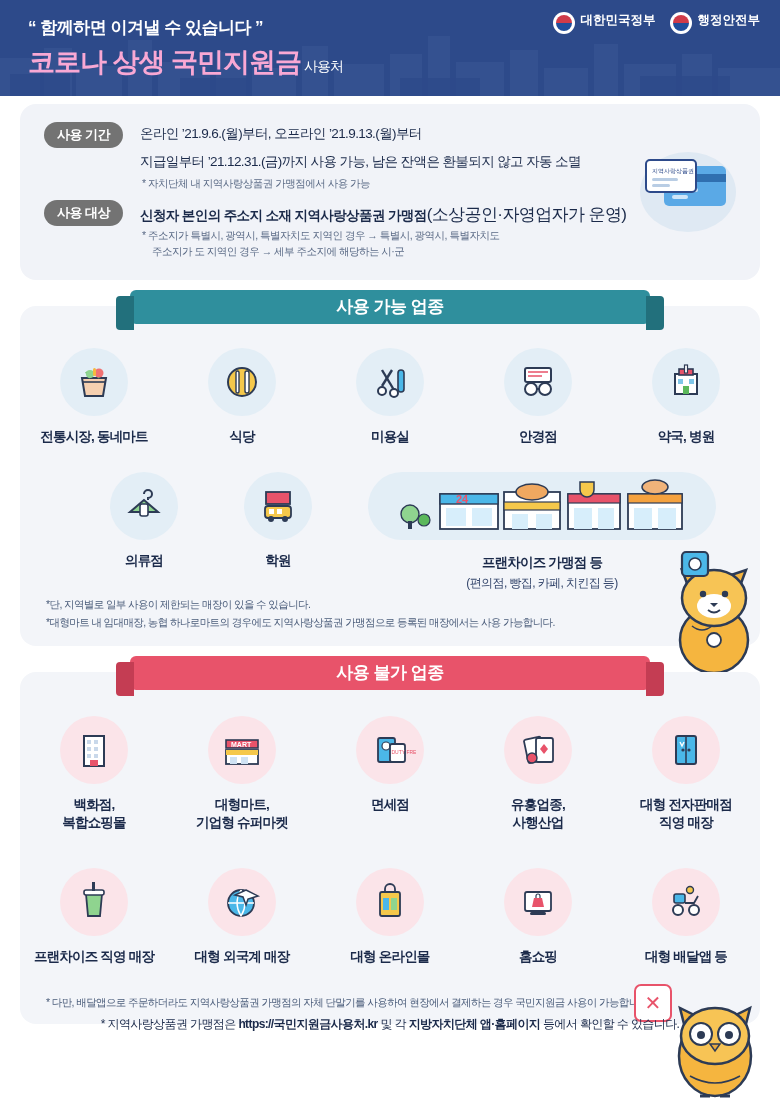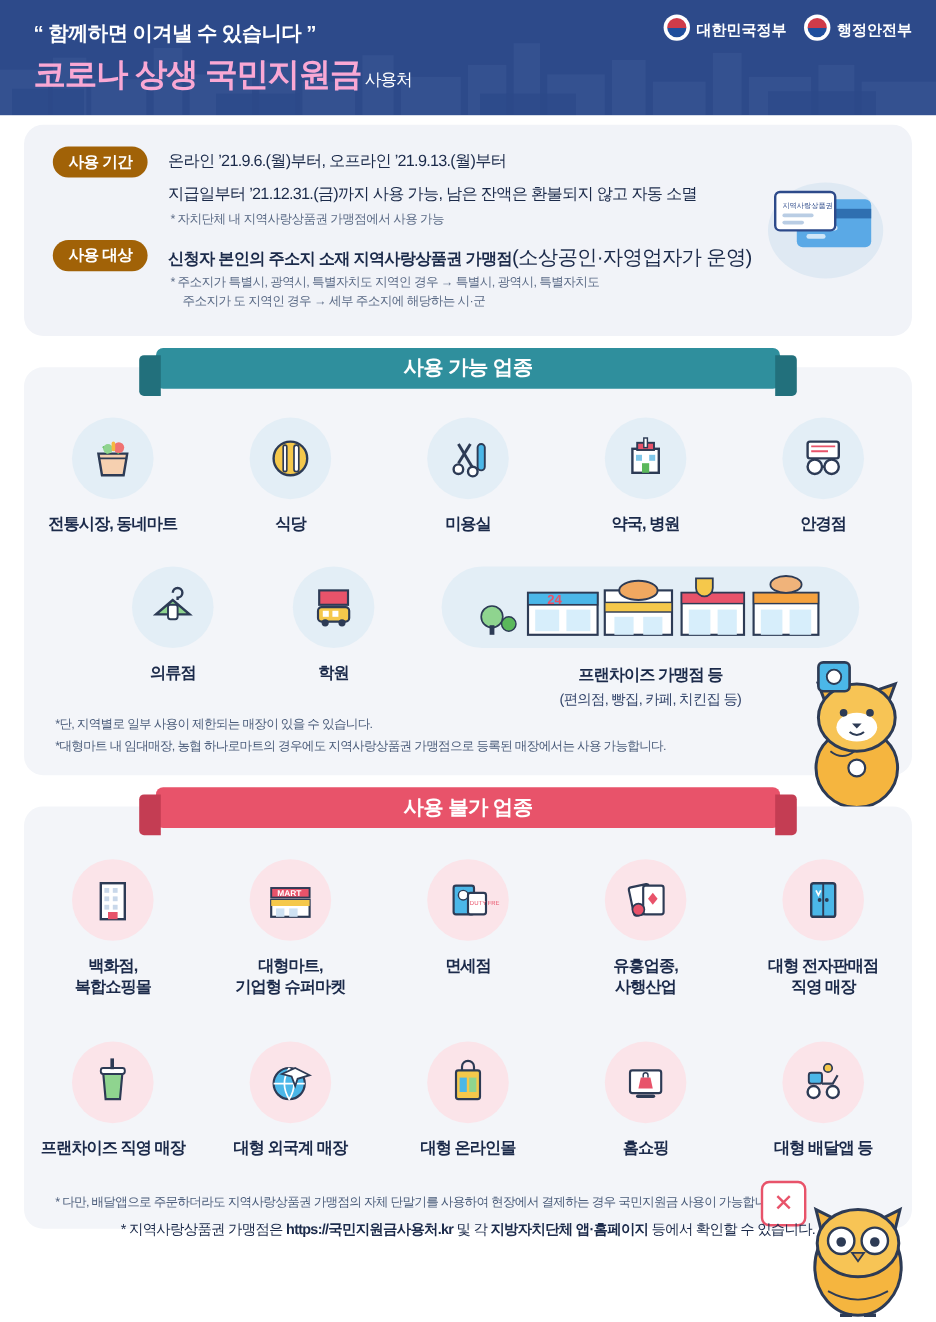--- a/index.html
+++ b/index.html
@@ -24,40 +24,40 @@
     position:absolute;left:28px;top:16px;
     color:#ffffff;font-size:17px;font-weight:bold;letter-spacing:-0.5px;
   }
   .hdr-title{
     position:absolute;left:28px;top:44px;
     color:#ffffff;font-size:27px;font-weight:bold;letter-spacing:-1px;
   }
   .hdr-title .light{font-weight:bold;color:#f9a8d4;}
   .hdr-title .sub{font-size:14px;font-weight:normal;}
   .logos{position:absolute;right:20px;top:12px;display:flex;gap:14px;align-items:center;}
-  .logo{display:flex;align-items:flex-end;gap:6px;color:#fff;font-size:12.5px;font-weight:bold;}
+  .logo{display:flex;align-items:flex-start;gap:6px;color:#fff;font-size:12.5px;font-weight:bold;}
   .logo .mark{
     width:22px;height:22px;border-radius:50%;background:#ffffff;
     position:relative;display:inline-block;
   }
   .logo .mark:before{
     content:"";position:absolute;left:3px;top:3px;width:16px;height:16px;border-radius:50%;
     background:linear-gradient(180deg,#cf3b49 0%,#cf3b49 50%,#1f4e9c 50%,#1f4e9c 100%);
   }
 
   
   .card{
     position:absolute;left:20px;width:740px;
     background:#f3f5f9;border-radius:16px;
   }
 
   
   #info-card{top:104px;height:176px;background:#f1f3f8;}
   .tag{
-    display:inline-block;background:#a16207;color:#fff;
+    display:inline-block;background:#737373;color:#fff;
     font-size:13px;font-weight:bold;border-radius:13px;
     padding:4px 13px;letter-spacing:-0.5px;
   }
   .info-row{position:absolute;left:24px;}
   .info-text{font-size:13.5px;letter-spacing:-0.6px;line-height:1.5;}
   .info-text b{font-weight:bold;}
   .note{font-size:10.5px;color:#5b6b86;letter-spacing:-0.5px;line-height:1.45;}
   .card-img{
     position:absolute;right:22px;top:36px;width:110px;height:96px;
   }
@@ -238,41 +238,41 @@
           <circle cx="18" cy="35" r="4" fill="#ffffff" stroke="#2d3b55" stroke-width="2"></circle>
           <circle cx="30" cy="37" r="4" fill="#ffffff" stroke="#2d3b55" stroke-width="2"></circle>
           <rect x="34" y="14" width="6" height="22" rx="3" fill="#4bb7e8" stroke="#2d3b55" stroke-width="1.6"></rect>
         </svg>
       </div>
       <div class="cell-label">미용실</div>
     </div>
     <div class="cellwrap">
       <div class="circle blue">
         <svg width="52" height="52" viewBox="0 0 52 52">
+          <rect x="13" y="12" width="26" height="14" rx="2" fill="#ffffff" stroke="#2d3b55" stroke-width="2"></rect>
+          <path d="M16 16 h20 M16 20 h14" stroke="#e8536a" stroke-width="1.6"></path>
+          <circle cx="19" cy="33" r="6" fill="#ffffff" stroke="#2d3b55" stroke-width="2"></circle>
+          <circle cx="33" cy="33" r="6" fill="#ffffff" stroke="#2d3b55" stroke-width="2"></circle>
+          <path d="M25 33 h2" stroke="#2d3b55" stroke-width="2"></path>
+        </svg>
+      </div>
+      <div class="cell-label">안경점</div>
+    </div>
+    <div class="cellwrap">
+      <div class="circle blue">
+        <svg width="52" height="52" viewBox="0 0 52 52">
           <rect x="15" y="18" width="22" height="20" fill="#ffffff" stroke="#2d3b55" stroke-width="2"></rect>
           <rect x="19" y="13" width="14" height="6" fill="#e8536a" stroke="#2d3b55" stroke-width="1.6"></rect>
           <rect x="24.5" y="9" width="3" height="8" fill="#ffffff" stroke="#2d3b55" stroke-width="1.2"></rect>
           <rect x="18" y="23" width="5" height="5" fill="#7fc6e8"></rect>
           <rect x="29" y="23" width="5" height="5" fill="#7fc6e8"></rect>
           <rect x="23" y="30" width="6" height="8" fill="#5bb85b"></rect>
         </svg>
       </div>
       <div class="cell-label">약국, 병원</div>
-    </div>
-    <div class="cellwrap">
-      <div class="circle blue">
-        <svg width="52" height="52" viewBox="0 0 52 52">
-          <rect x="13" y="12" width="26" height="14" rx="2" fill="#ffffff" stroke="#2d3b55" stroke-width="2"></rect>
-          <path d="M16 16 h20 M16 20 h14" stroke="#e8536a" stroke-width="1.6"></path>
-          <circle cx="19" cy="33" r="6" fill="#ffffff" stroke="#2d3b55" stroke-width="2"></circle>
-          <circle cx="33" cy="33" r="6" fill="#ffffff" stroke="#2d3b55" stroke-width="2"></circle>
-          <path d="M25 33 h2" stroke="#2d3b55" stroke-width="2"></path>
-        </svg>
-      </div>
-      <div class="cell-label">안경점</div>
     </div>
   </div>
 
   <div style="position:absolute;top:166px;left:0;width:740px;">
     <div style="position:absolute;left:44px;width:160px;display:flex;flex-direction:column;align-items:center;">
       <div class="circle blue">
         <svg width="52" height="52" viewBox="0 0 52 52">
           <path d="M26 14 a4 4 0 1 1 4 4 v2" fill="none" stroke="#2d3b55" stroke-width="2"></path>
           <path d="M26 20 L12 32 h28 z" fill="#8fd48f" stroke="#2d3b55" stroke-width="2"></path>
           <rect x="22" y="24" width="8" height="12" rx="2" fill="#ffffff" stroke="#2d3b55" stroke-width="1.6"></rect>

